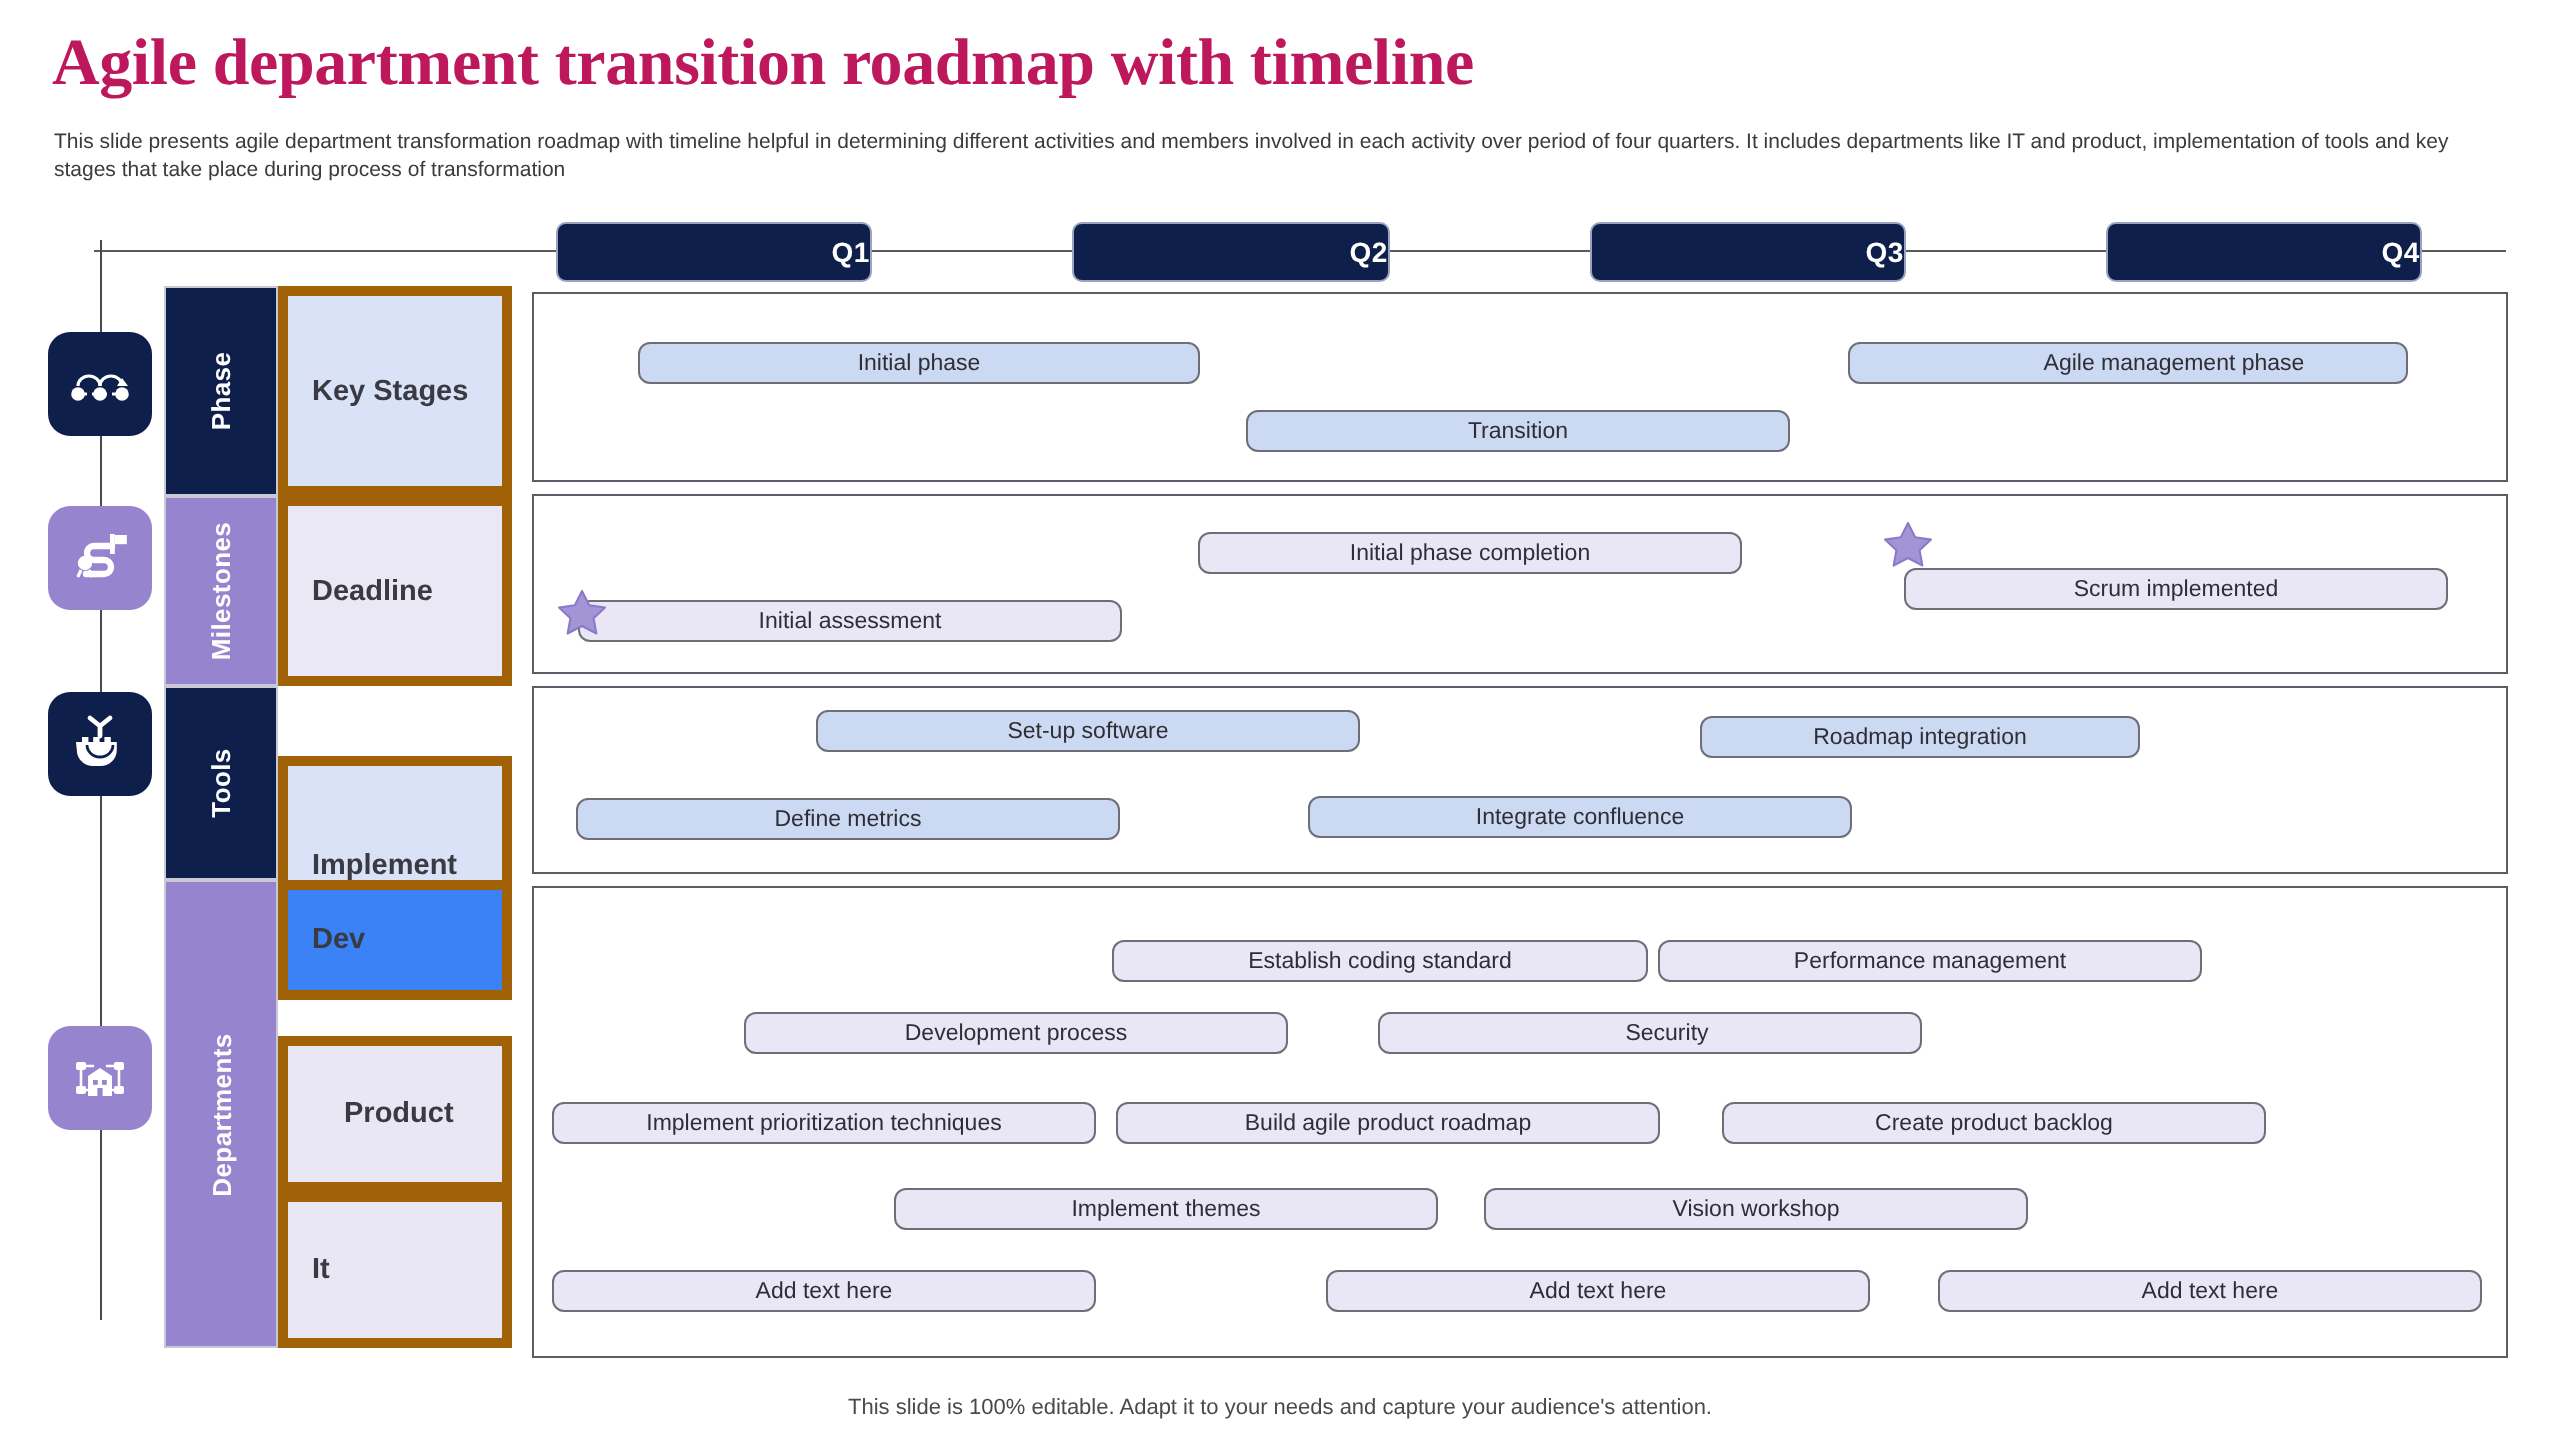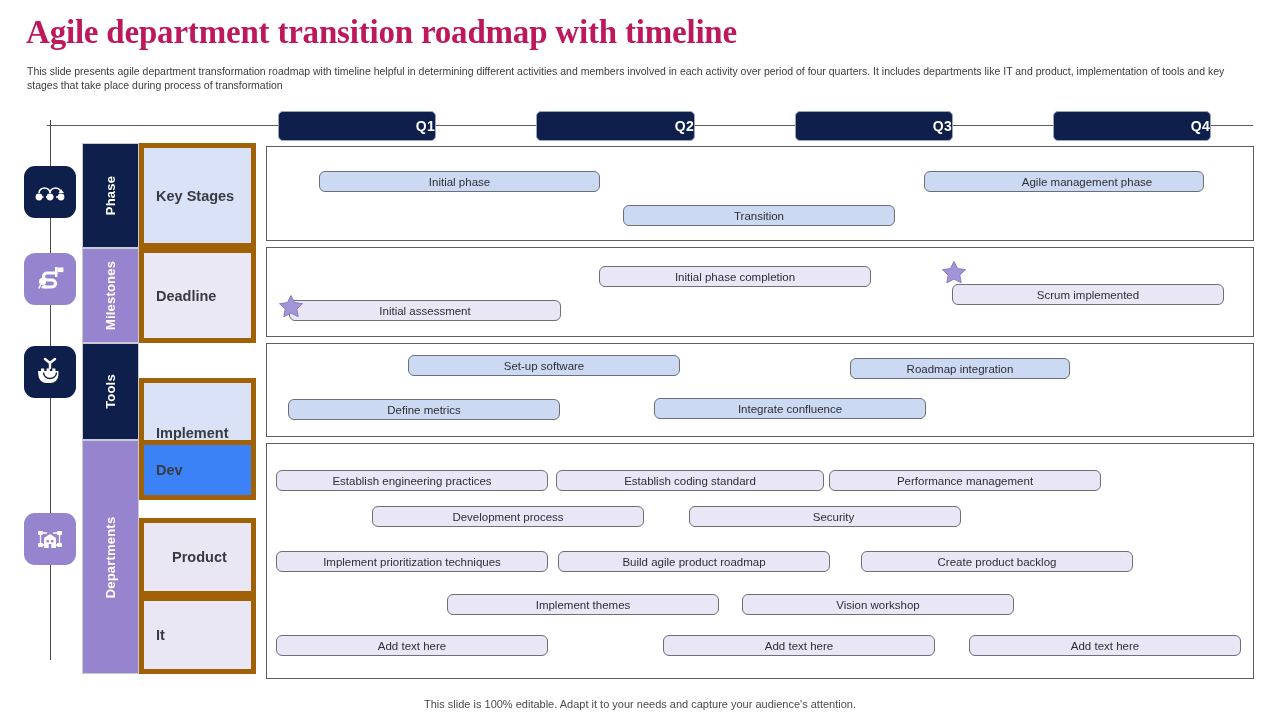--- a/index.html
+++ b/index.html
@@ -228,23 +228,20 @@
         <span>Roadmap integration</span>
       </div>
       <div class="bar blue" style="left: 21px; top: 55px; width: 272px;">
         <span>Define metrics</span>
       </div>
       <div class="bar blue" style="left: 387px; top: 54px; width: 272px;">
         <span>Integrate confluence</span>
       </div>
     </div>
     <div class="panel" style="top: 443px; height: 236px;">
-      <div class="bar lav" style="left: 9px; top: 26px; width: 272px;">
-        <span>Establish engineering practices</span>
-      </div>
       <div class="bar lav" style="left: 289px; top: 26px; width: 268px;">
         <span>Establish coding standard</span>
       </div>
       <div class="bar lav" style="left: 562px; top: 26px; width: 272px;">
         <span>Performance management</span>
       </div>
       <div class="bar lav" style="left: 105px; top: 62px; width: 272px;">
         <span>Development process</span>
       </div>
       <div class="bar lav" style="left: 422px; top: 62px; width: 272px; padding-left: 17px;">

